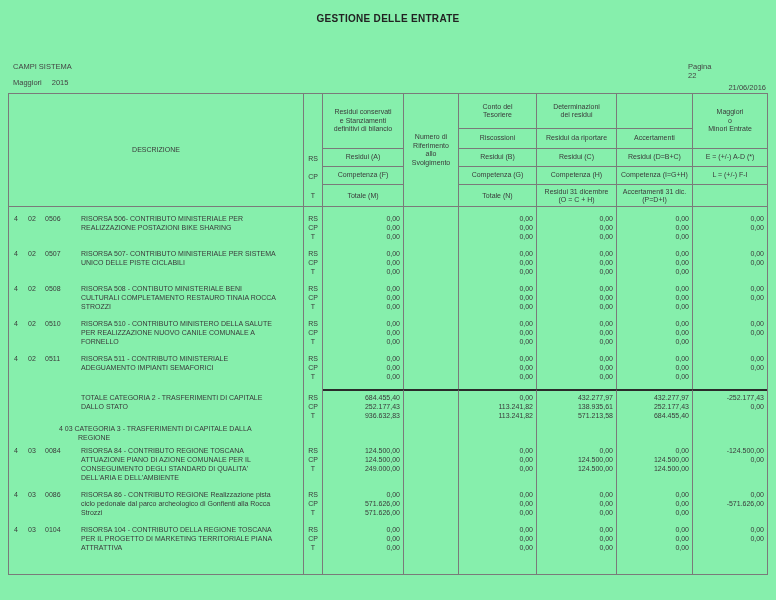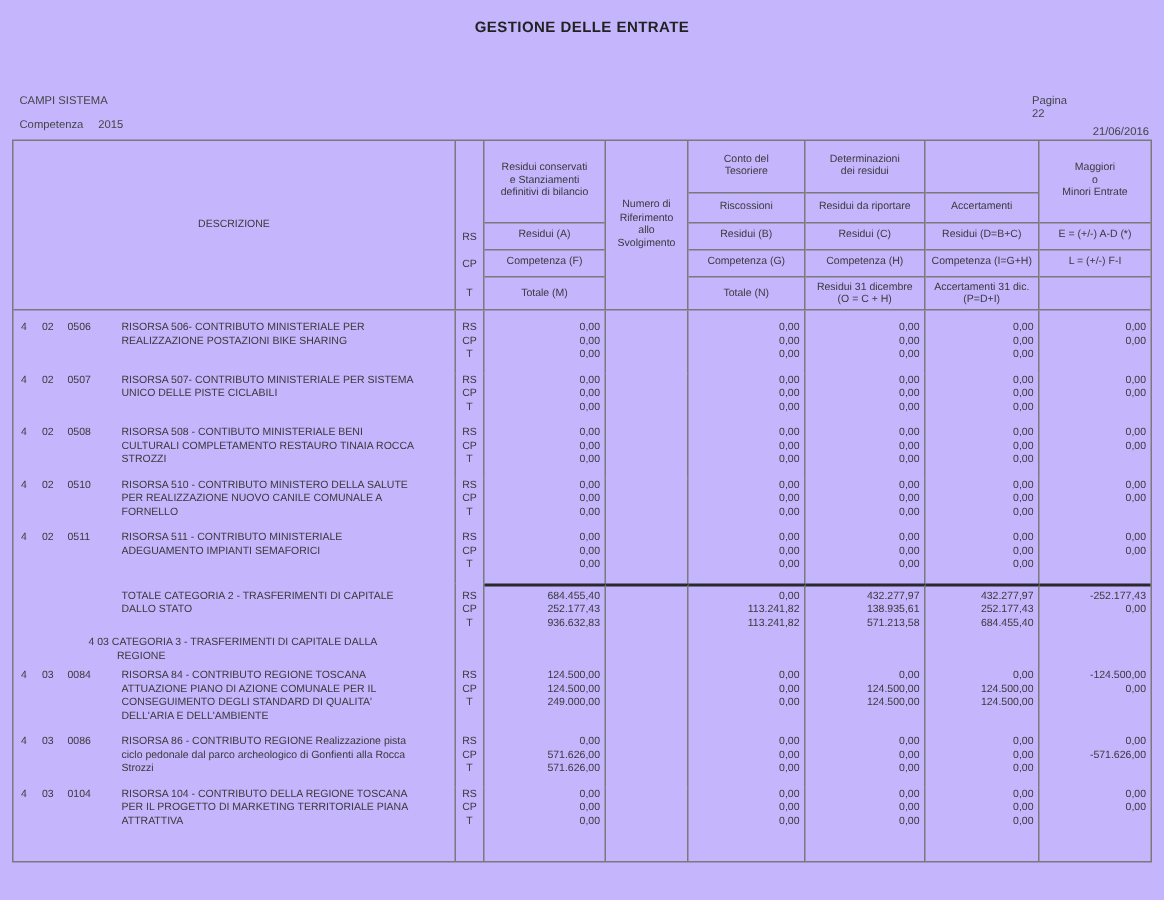--- a/index.html
+++ b/index.html
@@ -1,17 +1,17 @@
 <!DOCTYPE html>
 <html><head>
 <meta charset="utf-8">
 <style>
   html,body { margin:0; padding:0; background:#fff; }
   body { font-family:"Liberation Sans", sans-serif; color:#3a3a3a; }
-  .page { position:relative; width:776px; height:600px; background:#c4b5fd; overflow:hidden; }
+  .page { position:relative; width:776px; height:600px; background:#86efac; overflow:hidden; }
 
   .title { position:absolute; top:13px; left:0; right:0; text-align:center;
            font-size:10px; font-weight:bold; color:#222; letter-spacing:.3px; }
 
   .info { position:absolute; font-size:7.5px; color:#444; }
   .info-ente { left:13px; top:62px; }
   .info-esercizio { left:13px; top:78px; }
   .info-esercizio .val { margin-left:10px; }
   .info-pagina { right:10px; top:62px; width:78px; display:flex; justify-content:flex-start;flex-direction:column; }
   .info-data { right:10px; top:83px; text-align:right; }
@@ -68,21 +68,21 @@
 </style>
 </head>
 <body>
 
 <div class="page">
 
   <div class="title">GESTIONE DELLE ENTRATE</div>
 
   <div class="info info-ente">CAMPI SISTEMA</div>
   <div class="info info-esercizio">
-    <span>Competenza</span><span class="val">2015</span>
+    <span>Maggiori</span><span class="val">2015</span>
   </div>
   <div class="info info-pagina">
     <span>Pagina</span>
       <span>22</span>
   </div>
   <div class="info info-data">21/06/2016</div>
 
   <div class="tbl">
 
     <div class="thead">

